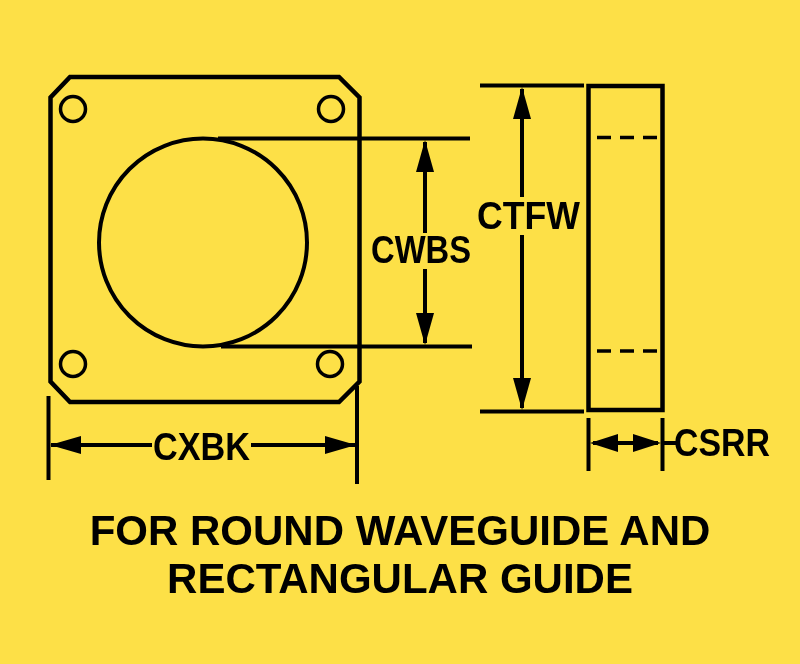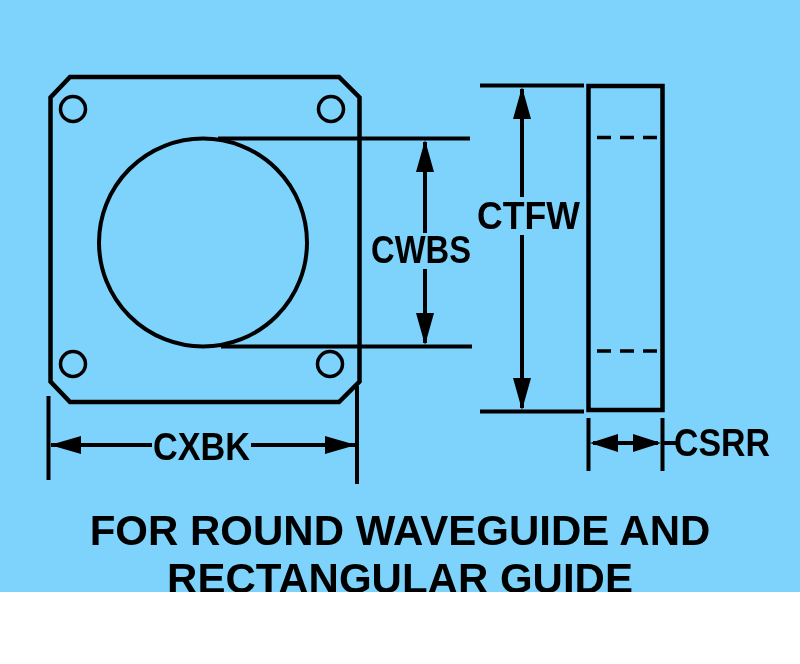--- a/index.html
+++ b/index.html
@@ -3,22 +3,22 @@
 <meta charset="utf-8">
 <style>
   html, body {
     margin: 0;
     padding: 0;
     background: #ffffff;
   }
   .page {
     position: relative;
     width: 800px;
-    height: 592px;
-    background: #7dd3fc;
+    height: 664px;
+    background: #fde047;
     overflow: hidden;
   }
   svg {
     display: block;
   }
   .dim-label {
     font-family: "Liberation Sans", sans-serif;
     font-weight: 700;
     font-size: 38px;
     fill: #000000;

